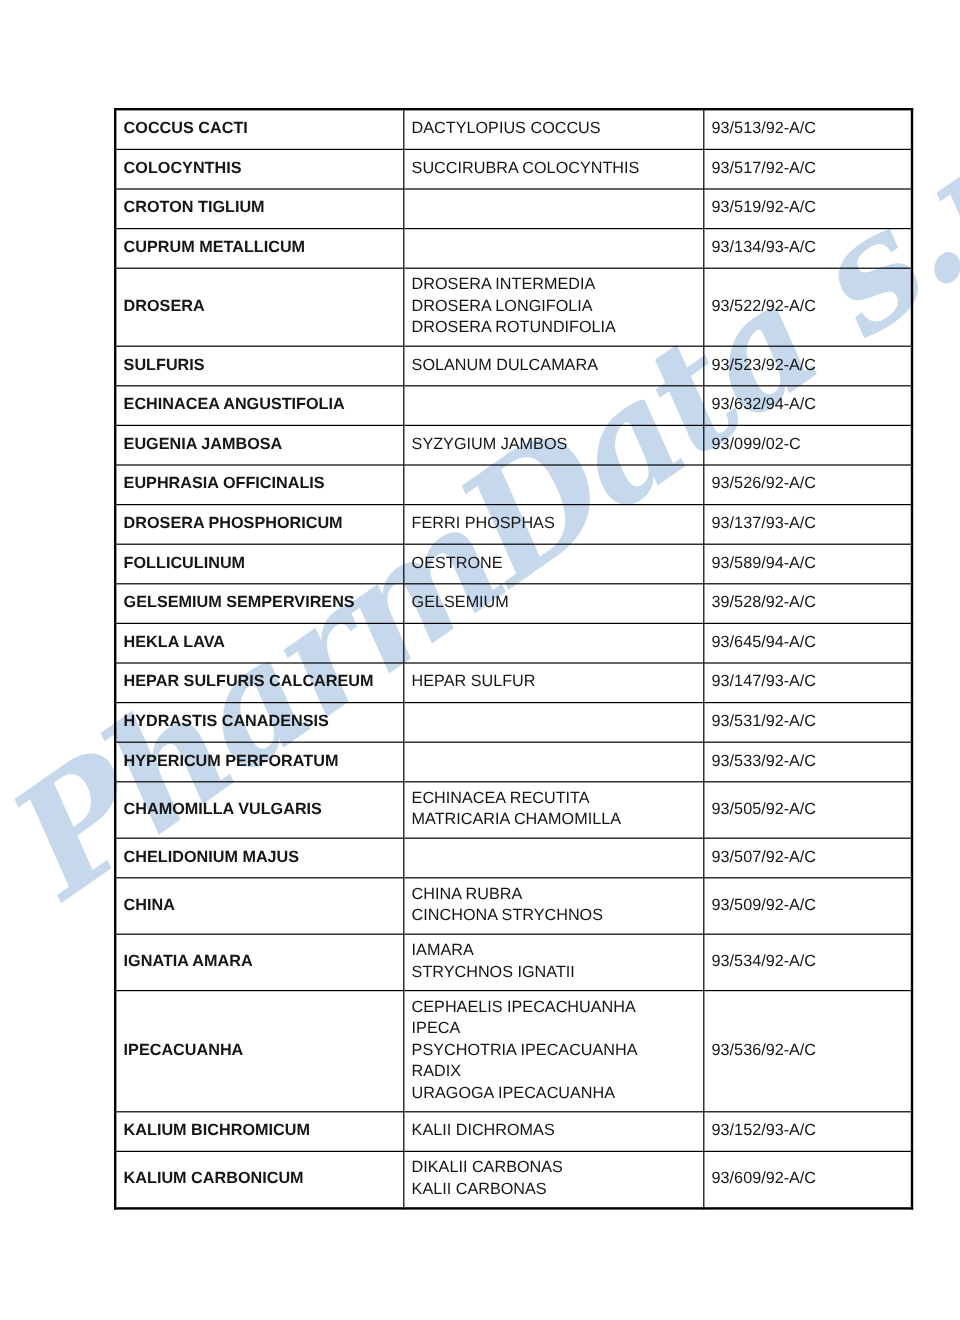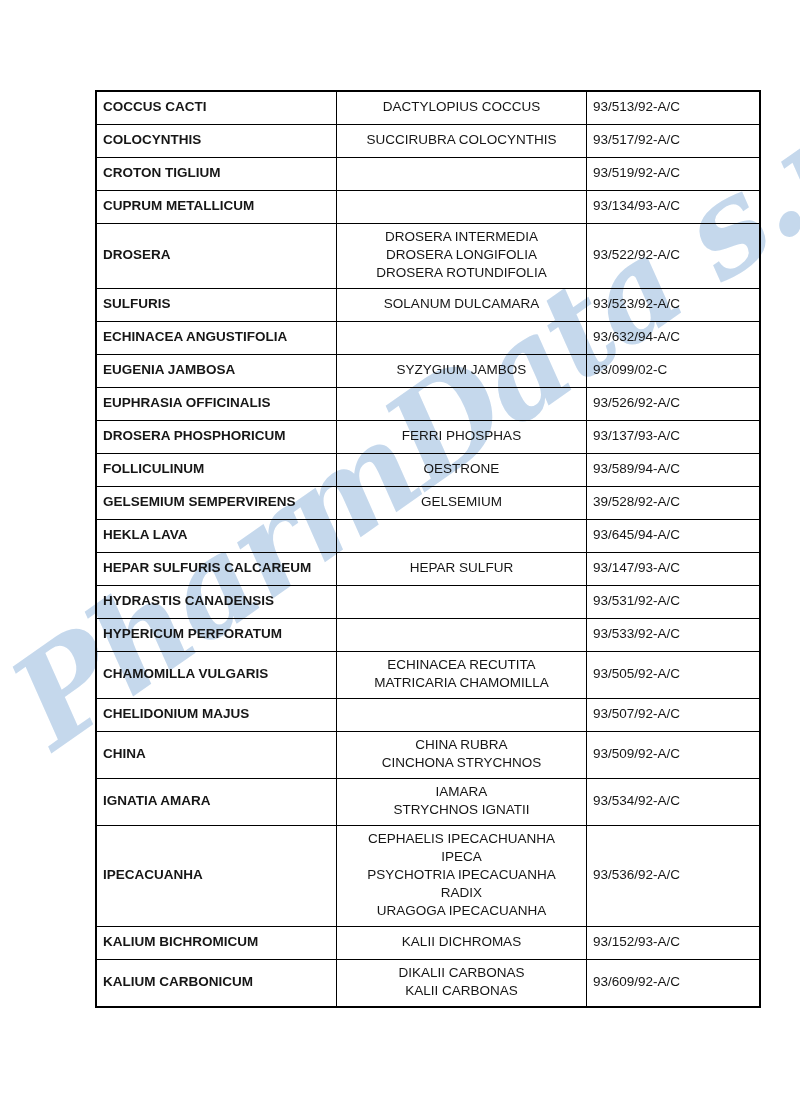--- a/index.html
+++ b/index.html
@@ -60,21 +60,20 @@
     font-weight: bold;
   }
   td.c2 {
     width: 237px;
   }
   td.c3 {
     width: 160px;
   }
   .syn-line {
     display: block;
-    text-align: center;
   }
 </style>
 </head>
 <body>
 
 <div class="watermark" style="color: rgb(183, 207, 232);">PharmData s.r.o.</div>
 
 <table class="remedy-table">
   <tbody id="table-body">
   <tr>

